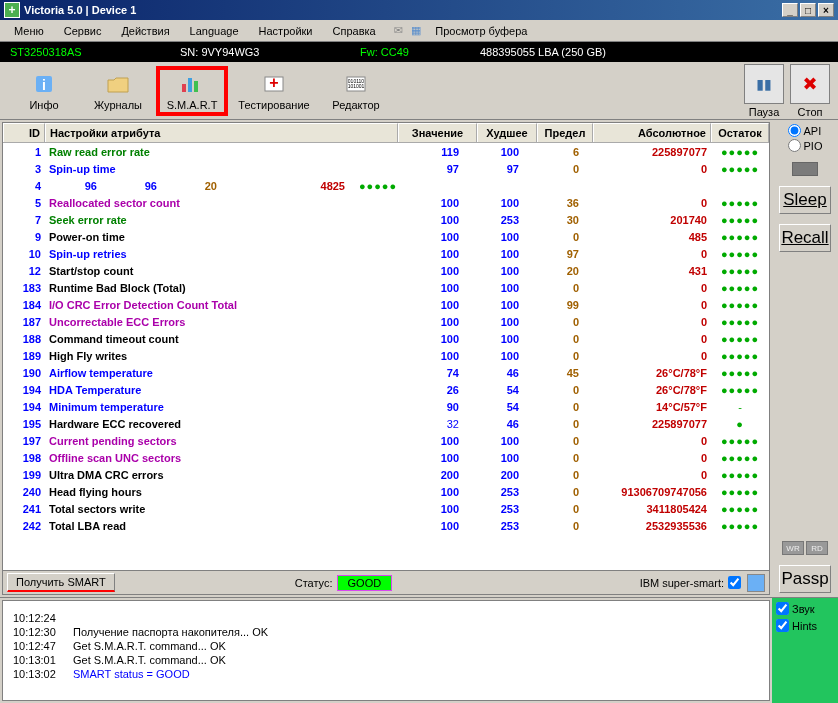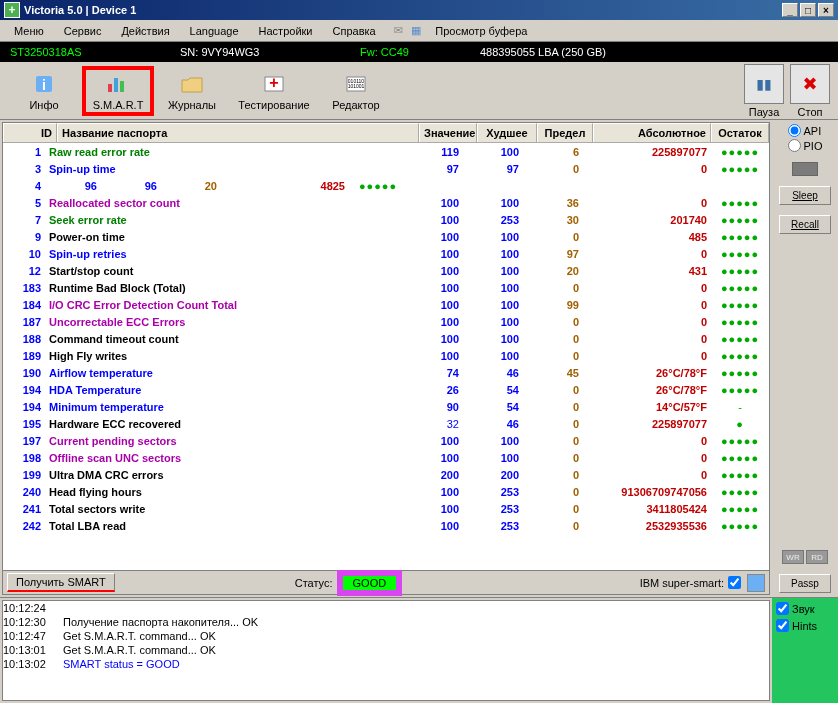--- a/index.html
+++ b/index.html
@@ -32,59 +32,59 @@
 .ctrl-btn .ctrl-icon { font-size: 14px; }
 .ctrl-label { font-size: 11px; margin-top: 2px; }
 
 .ctrl-wrap { display: flex; flex-direction: column; align-items: center; margin-left: 6px; }
 .ctrl-wrap .ctrl-btn { margin: 0; }
 
 .main { flex: 1; display: flex; overflow: hidden; }
 .left-panel { flex: 1; display: flex; flex-direction: column; border: 1px solid #808080; margin: 2px; background: white; }
 .table-head { display: flex; background: #ece9d8; border-bottom: 1px solid #aaa; }
 .table-head > div { border-right: 1px solid #aaa; border-top: 1px solid #fff; border-left: 1px solid #fff; padding: 3px 4px; font-weight: bold; font-size: 11px; background: #e8e5d8; }
-.col-id { width: 54px; text-align: right; }
+.col-id { width: 42px; text-align: right; }
 .col-name { flex: 1; }
-.col-val { width: 58px; }
+.col-val { width: 79px; text-align: center; }
 .col-worst { width: 60px; text-align: center; }
 .col-thresh { width: 56px; text-align: center; }
 .col-raw { width: 118px; text-align: right; }
 .col-health { width: 58px; text-align: center; }
 
 .table-body { flex: 1; overflow-y: auto; }
 .row { display: flex; padding: 0 0; height: 17px; align-items: center; }
 .row > div { padding: 1px 4px; font-size: 11px; }
 .row .c-id { width: 42px; text-align: right; font-weight: bold; }
 .row .c-name { flex: 1; font-weight: bold; }
 .row .c-val { width: 70px; text-align: right; padding-right: 18px; }
 .row .c-worst { width: 60px; text-align: right; padding-right: 18px; }
 .row .c-thresh { width: 56px; text-align: right; padding-right: 14px; }
 .row .c-raw { width: 118px; text-align: right; padding-right: 4px; font-weight: bold; }
 .row .c-health { width: 58px; text-align: center; color: #0a0; }
 
 .statusbar { height: 24px; display: flex; align-items: center; padding: 2px 4px; background: #d4d0c8; border-top: 1px solid #808080; }
 .get-smart-btn { background: #d4d0c8; border: 1px solid #808080; border-top-color: white; border-left-color: white; padding: 2px 8px; font-size: 11px; border-bottom: 2px solid red; }
 .status-label { margin-left: 180px; }
-.status-good { background: #00ff00; padding: 1px 10px; border: 6px solid #d946ef; margin-left: 4px; }
+.status-good { background: #00ff00; padding: 1px 10px; border: 1px solid #d946ef; margin-left: 4px; }
 .super-smart { margin-left: auto; display: flex; align-items: center; }
 .super-smart input { margin-left: 4px; }
 .sq-btn { width: 18px; height: 18px; background: #6bb0f5; border: 1px solid #888; margin-left: 6px; }
 
 .right-panel { width: 66px; background: #d4d0c8; padding: 4px 4px; display: flex; flex-direction: column; align-items: center; gap: 4px; }
 .radio-group { } 
 .radio-row { display: flex; align-items: flex-end; font-size: 11px; margin-bottom: 2px; }
 .radio-row input { margin-right: 3px; }
 .gray-box { width: 26px; height: 14px; background: #7b7b7b; border: 1px solid #666; margin-top: 4px; }
-.side-btn { width: 52px; padding: 3px 0; border: 1px solid #808080; border-top-color: white; border-left-color: white; background: #d4d0c8; font-size: 10px; margin-top: 6px; }
+.side-btn { width: 52px; padding: 3px 0; border: 1px solid #808080; border-top-color: white; border-left-color: white; background: #d4d0c8; font-size: 17px; margin-top: 6px; }
 .tiny-btns { display: flex; gap: 2px; margin-top: auto; }
 .tiny-btn { width: 22px; height: 14px; background: #999; border: 1px solid #777; font-size: 8px; color: #eee; display: flex; align-items: center; justify-content: center; }
 .side-spacer { flex: 1; }
 
 .log-area { display: flex; border-top: 1px solid #808080; height: 106px; }
-.log-panel { flex: 1; background: white; border: 1px solid #808080; margin: 2px; overflow-y: auto; padding: 0; font-size: 11px; }
+.log-panel { flex: 1; background: white; border: 1px solid #808080; margin: 2px; overflow-y: auto; padding: 10px; font-size: 11px; }
 .log-row { display: flex; padding: 1px 0; }
 .log-time { width: 60px; }
 .log-text { flex: 1; }
 .log-side { width: 66px; background: #22c55e; padding: 4px; }
 .check-row { display: flex; align-items: center; font-size: 11px; margin-bottom: 4px; }
 .check-row input { margin-right: 3px; }
 
 .dots-g { color: #00a000; letter-spacing: 1px; }
 .dots-y { color: #d0a000; letter-spacing: 1px; }
 .dots-r { color: #d00000; letter-spacing: 1px; }
@@ -126,38 +126,38 @@
 <div class="toolbar">
   <div class="tool-btn">
     <div class="tool-icon">
       <svg width="22" height="22">
           <rect x="3" y="3" width="16" height="16" fill="#6bb0f5" rx="2"></rect>
           <text x="11" y="17" fill="white" font-size="14" font-weight="bold" text-anchor="middle">i</text>
         </svg>
     </div>
     <span class="tool-label">Инфо</span>
   </div>
+  <div class="tool-btn">
+    <div class="tool-icon">
+      <svg width="24" height="20">
+          <path d="M2 6 L8 6 L10 4 L22 4 L22 18 L2 18 Z" fill="#f0d080" stroke="#c0a050"></path>
+        </svg>
+    </div>
+    <span class="tool-label">Журналы</span>
+  </div>
   <div class="tool-btn highlighted">
     <div class="tool-icon">
       <svg width="24" height="20">
           <rect x="2" y="10" width="4" height="8" fill="#e04050"></rect>
           <rect x="8" y="4" width="4" height="14" fill="#40a0e0"></rect>
           <rect x="14" y="7" width="4" height="11" fill="#40c050"></rect>
         </svg>
     </div>
     <span class="tool-label">S.M.A.R.T</span>
   </div>
-  <div class="tool-btn">
-    <div class="tool-icon">
-      <svg width="24" height="20">
-          <path d="M2 6 L8 6 L10 4 L22 4 L22 18 L2 18 Z" fill="#f0d080" stroke="#c0a050"></path>
-        </svg>
-    </div>
-    <span class="tool-label">Журналы</span>
-  </div>
   <div class="tool-btn" style="width:88px">
     <div class="tool-icon">
       <svg width="24" height="20">
           <rect x="3" y="3" width="18" height="14" fill="white" stroke="#888"></rect>
           <text x="12" y="14" fill="#d00" font-size="16" font-weight="bold" text-anchor="middle">+</text>
         </svg>
     </div>
     <span class="tool-label">Тестирование</span>
   </div>
   <div class="tool-btn">
@@ -182,21 +182,21 @@
       <span class="ctrl-icon" style="color:#d00;font-size:18px">✖</span>
     </div>
     <span class="ctrl-label">Стоп</span>
   </div>
 </div>
 
 <div class="main">
   <div class="left-panel">
     <div class="table-head">
       <div class="col-id">ID</div>
-      <div class="col-name">Название паспорта</div>
+      <div class="col-name">Настройки атрибута</div>
       <div class="col-val">Значение</div>
       <div class="col-worst">Худшее</div>
       <div class="col-thresh">Предел</div>
       <div class="col-raw">Абсолютное</div>
       <div class="col-health">Остаток</div>
     </div>
     <div class="table-body" id="table-body">
         <div class="row">
           <div class="c-id" style="color:#0000ff">1</div>
           <div class="c-name" style="color:#008000">Raw read error rate</div>

